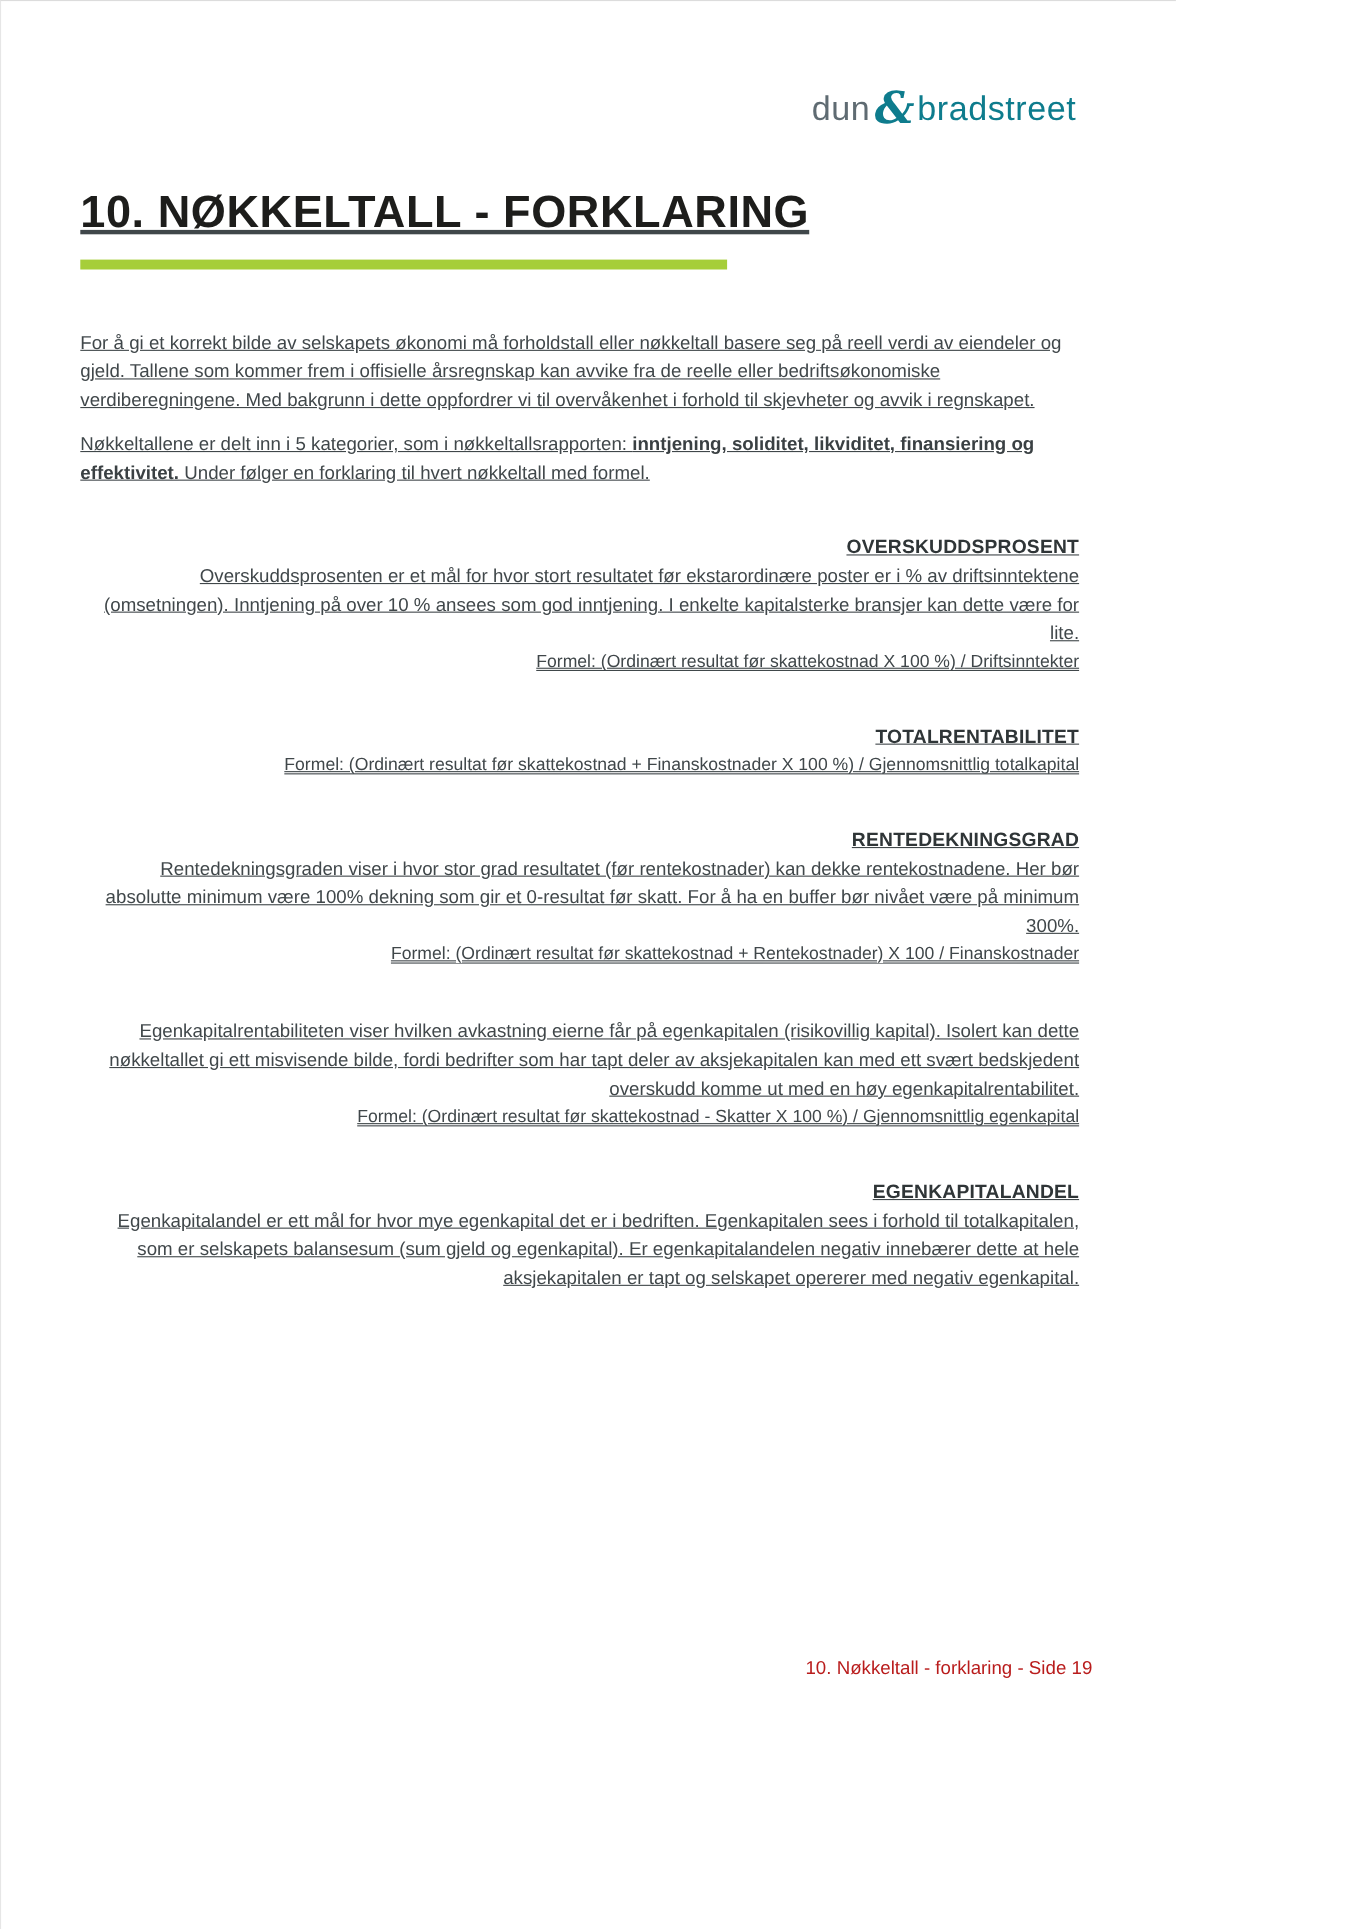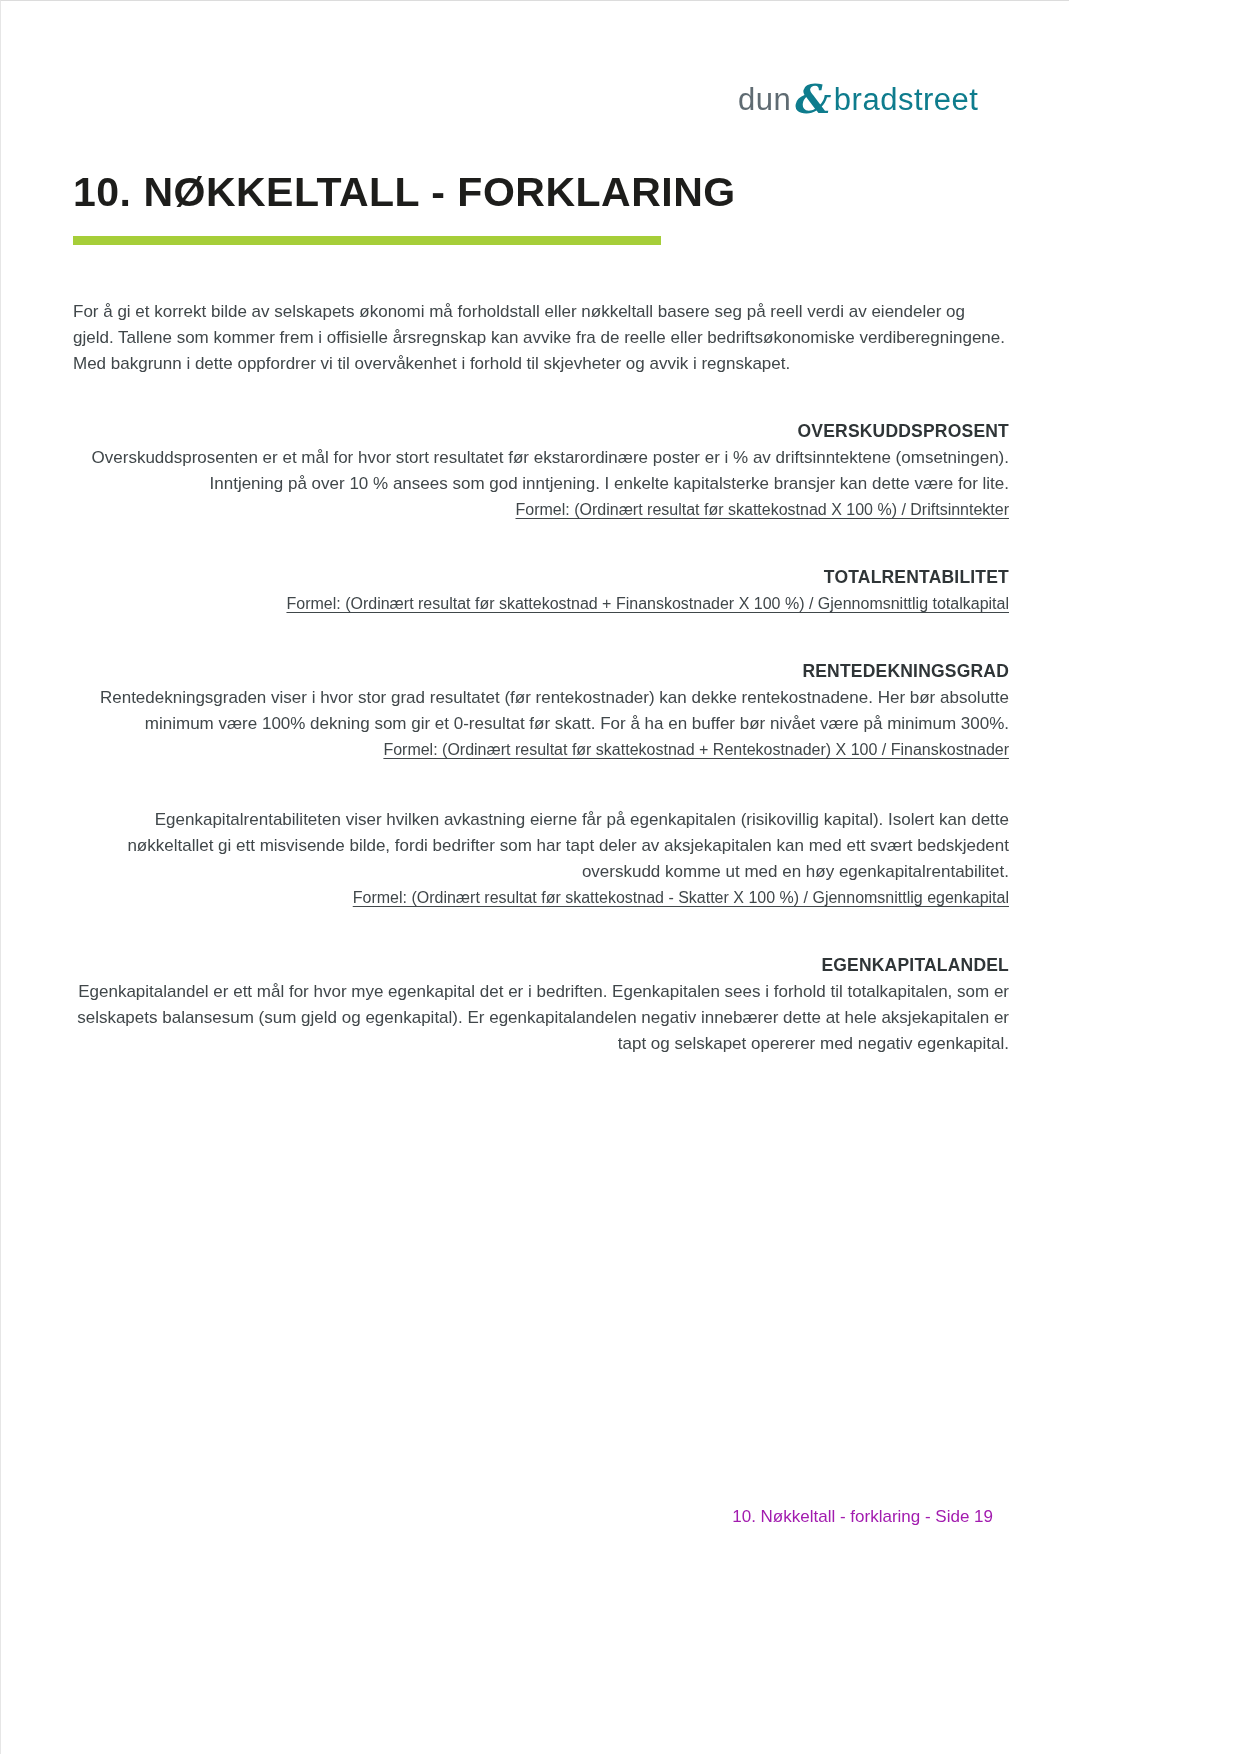--- a/index.html
+++ b/index.html
@@ -43,22 +43,23 @@
     vertical-align: -3px;
   }
   .logo .bradstreet {
     color: #0e7c8d;
     font-weight: 400;
   }
   
   .content {
     position: absolute;
     left: 72px;
-    right: 60px;
+    right: 88px;
     top: 0;
+    text-decoration: underline;
   }
   .page-title {
     margin: 168px 0 0 0;
     font-size: 41px;
     font-weight: bold;
     color: #1d1d1b;
     letter-spacing: 0.5px;
   }
   .accent-bar {
     margin-top: 20px;
@@ -90,39 +91,40 @@
     font-size: 16px;
     line-height: 26px;
     text-decoration: underline;
     text-underline-offset: 3px;
   }
   .page-footer {
     position: absolute;
     top: 1506px;
     right: 76px;
     font-size: 17px;
-    color: #a21caf;
+    color: #b91c1c;
   }
 </style>
 </head>
 <body>
 
 <div class="page">
 
   <div class="logo">
     <span class="dun">dun</span><span class="amp">&amp;</span><span class="bradstreet">bradstreet</span>
   </div>
 
   <div class="content">
 
     <h1 class="page-title">10. NØKKELTALL - FORKLARING</h1>
     <div class="accent-bar"></div>
 
     <p class="intro-p1">For å gi et korrekt bilde av selskapets økonomi må forholdstall eller nøkkeltall basere seg på reell verdi av eiendeler og gjeld. Tallene som kommer frem i offisielle årsregnskap kan avvike fra de reelle eller bedriftsøkonomiske verdiberegningene. Med bakgrunn i dette oppfordrer vi til overvåkenhet i forhold til skjevheter og avvik i regnskapet.</p>
 
+    <p class="intro-p2"><span>Nøkkeltallene er delt inn i 5 kategorier, som i nøkkeltallsrapporten: </span><b>inntjening, soliditet, likviditet, finansiering og effektivitet.</b><span> Under følger en forklaring til hvert nøkkeltall med formel.</span></p>
 
     <div class="section">
       <h2 class="section-heading">OVERSKUDDSPROSENT</h2>
       <p class="section-body">Overskuddsprosenten er et mål for hvor stort resultatet før ekstarordinære poster er i % av driftsinntektene (omsetningen). Inntjening på over 10 % ansees som god inntjening. I enkelte kapitalsterke bransjer kan dette være for lite.</p>
       <p class="section-formula">Formel: (Ordinært resultat før skattekostnad X 100 %) / Driftsinntekter</p>
     </div>
 
     <div class="section">
       <h2 class="section-heading">TOTALRENTABILITET</h2>
       <p class="section-formula">Formel: (Ordinært resultat før skattekostnad + Finanskostnader X 100 %) / Gjennomsnittlig totalkapital</p>

